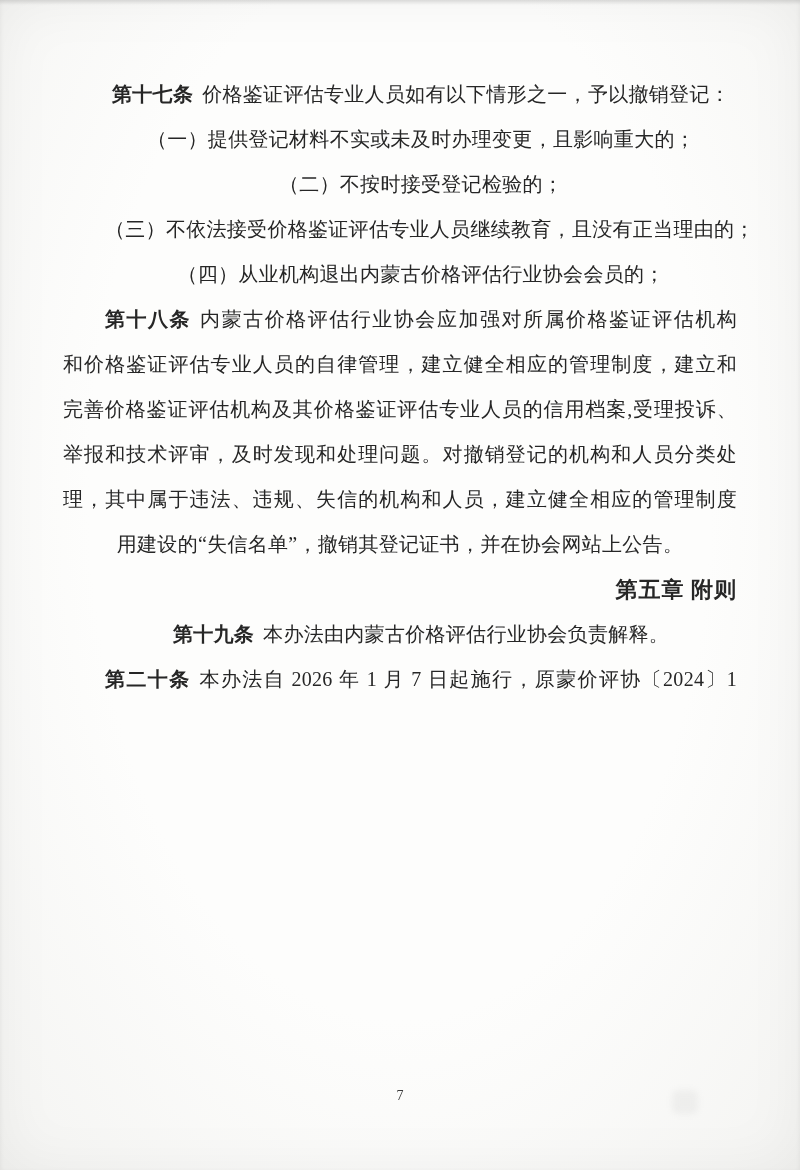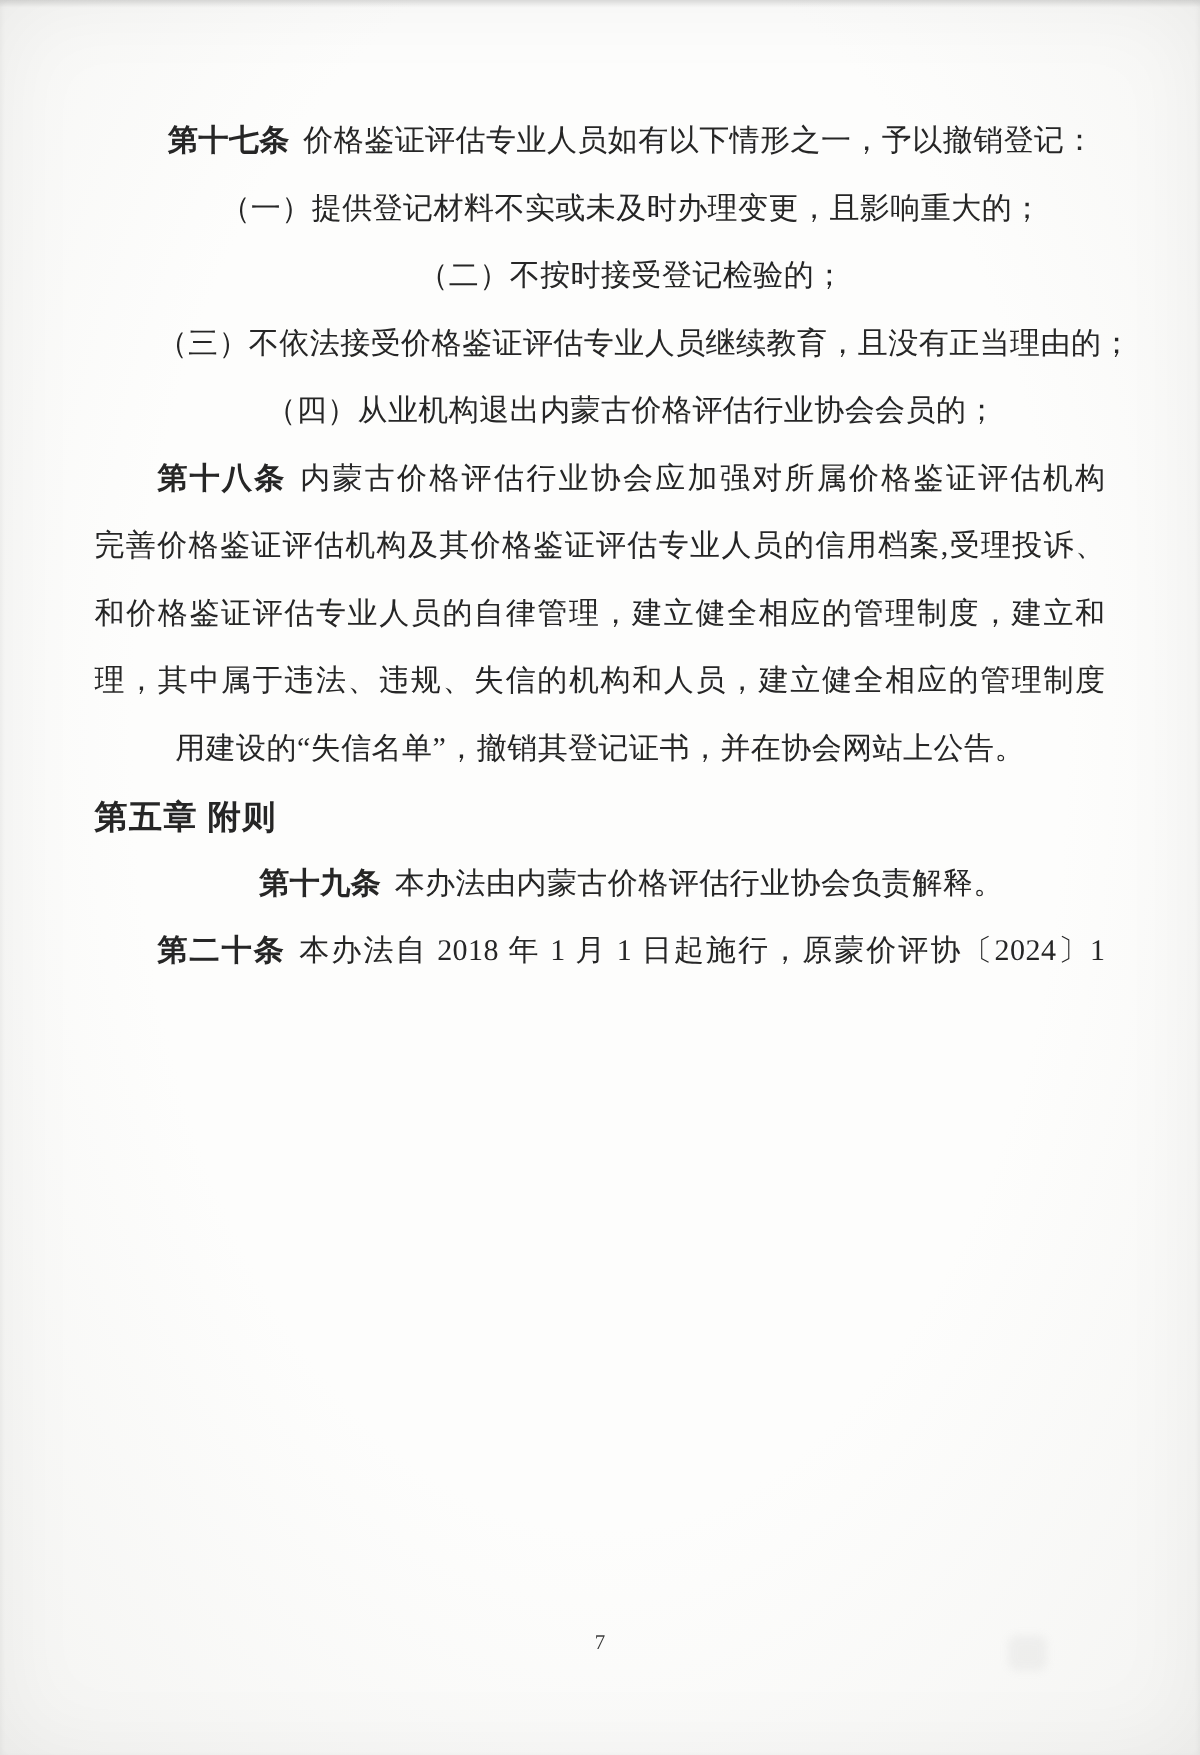--- a/index.html
+++ b/index.html
@@ -39,21 +39,21 @@
   }
   .art:not(:empty) {
     font-weight: bold;
     margin-right: 0.45em;
   }
   .chapter-heading {
     font-size: 22px;
     font-weight: bold;
     line-height: 45px;
     height: 45px;
-    text-align: left;
+    text-align: right;
     letter-spacing: 1px;
   }
   .footer {
     position: absolute;
     top: 1088px;
     left: 0;
     width: 800px;
     text-align: center;
     font-size: 14px;
     color: #3a3a3a;
@@ -82,32 +82,33 @@
 
   <div class="line ind nw"><span class="art"></span><span>（二）不按时接受登记检验的；</span></div>
 
   <div class="line ind nw"><span class="art"></span><span>（三）不依法接受价格鉴证评估专业人员继续教育，且没有正当理由的；</span></div>
 
   <div class="line ind nw"><span class="art"></span><span>（四）从业机构退出内蒙古价格评估行业协会会员的；</span></div>
 
 
   <div class="line ind j"><span class="art">第十八条</span><span>内蒙古价格评估行业协会应加强对所属价格鉴证评估机构</span></div>
 
+  <div class="line j"><span>和价格鉴证评估专业人员的自律管理，建立健全相应的管理制度，建立和</span></div>
+
   <div class="line j"><span>完善价格鉴证评估机构及其价格鉴证评估专业人员的信用档案,受理投诉、</span></div>
 
-  <div class="line j"><span>和价格鉴证评估专业人员的自律管理，建立健全相应的管理制度，建立和</span></div>
-
+  <div class="line j"><span>举报和技术评审，及时发现和处理问题。对撤销登记的机构和人员分类处</span></div>
 
   <div class="line j"><span>理，其中属于违法、违规、失信的机构和人员，建立健全相应的管理制度</span></div>
 
   <div class="line nw"><span>用建设的“失信名单”，撤销其登记证书，并在协会网站上公告。</span></div>
 
   <div class="chapter-heading">第五章 附则</div>
 
   <div class="line ind nw"><span class="art">第十九条</span><span>本办法由内蒙古价格评估行业协会负责解释。</span></div>
 
-  <div class="line ind j"><span class="art">第二十条</span><span>本办法自 2018 年 1 月 1 日起施行，原蒙价评协〔2024〕1</span></div>
+  <div class="line ind j"><span class="art">第二十条</span><span>本办法自 2026 年 1 月 7 日起施行，原蒙价评协〔2024〕1</span></div>
 
 </div>
 
 <div class="smudge"></div>
 
 <div class="footer">7</div>
 
 </body></html>

